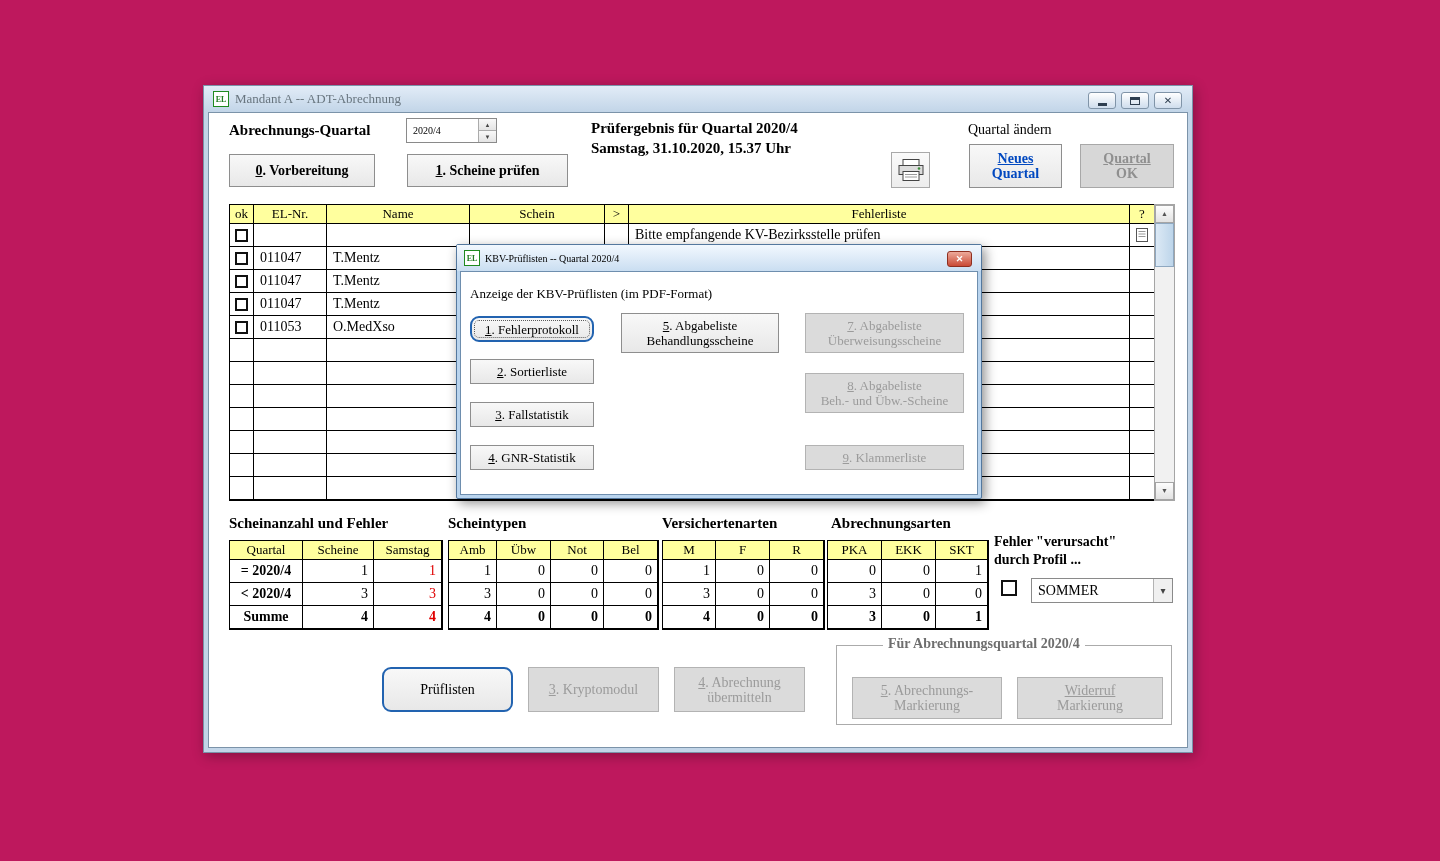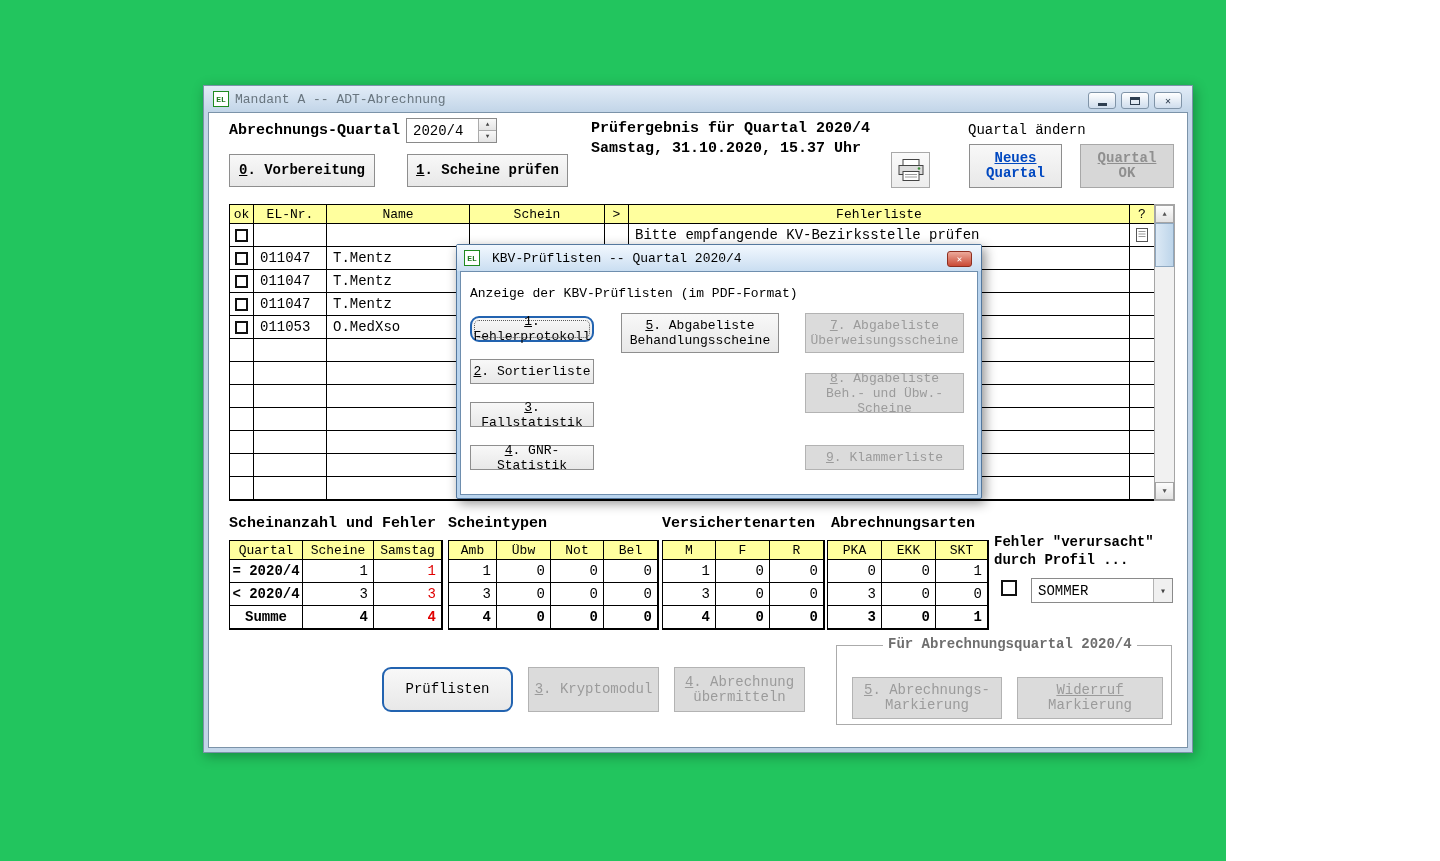--- a/index.html
+++ b/index.html
@@ -1,16 +1,16 @@
 <!DOCTYPE html>
 <html><head>
 <meta charset="utf-8">
 <style>
   html,body{margin:0;padding:0}
-  .page{position:relative;width:1226px;height:861px;background:#22c55e;font-family:Liberation Mono, monospace;overflow:hidden;color:#000}
+  .page{position:relative;width:1440px;height:861px;background:#be185d;font-family:Liberation Serif, serif;overflow:hidden;color:#000}
   
   .window{position:absolute;left:203px;top:85px;width:990px;height:668px;background:#c2d5e8;border:1px solid #7b93a9;box-shadow:2px 3px 12px rgba(0,0,0,.3);box-sizing:border-box}
   .titlebar{position:absolute;left:0;top:0;width:100%;height:26px;display:flex;align-items:center;padding-left:9px;box-sizing:border-box;background:linear-gradient(#e2ecf7,#c2d5e8)}
   .title-text{font-size:13px;color:#68757f;margin-left:6px;white-space:nowrap}
   .winbtns{position:absolute;top:6px;right:10px;display:flex;gap:5px}
   .wbtn{width:28px;height:17px;border:1px solid #8094a8;border-radius:3px;background:linear-gradient(#ffffff,#cfdded);display:flex;align-items:center;justify-content:center;font-size:10px;color:#2e3e50;box-sizing:border-box;cursor:default}
   .min-bar{width:9px;height:3px;background:#2e3e50;margin-top:7px}
   .max-box{width:10px;height:8px;border:1px solid #2e3e50;border-top-width:3px;box-sizing:border-box}
   .client{position:absolute;left:4px;top:26px;width:980px;height:636px;background:#fff;border:1px solid #7b93a9;box-sizing:border-box}
   .mini-icon{width:14px;height:14px;background:#fff;border:1px solid #1f8a1f;color:#1f7a1f;font-size:8px;font-weight:bold;display:flex;align-items:center;justify-content:center;flex:none}
@@ -24,42 +24,42 @@
   .u{text-decoration:underline}
   .bold{font-weight:bold}
   .fs14{font-size:14px}
   .btn.disabled{background:#dbdbdb;color:#9b9b9b;border-color:#b3b3b3}
   .btn.gray-btn{background:#d7d7d7;color:#8f8f8f;border-color:#a8a8a8}
   .btn.focused{border:2px solid #2263b0;border-radius:9px}
   .btn.dotted{outline:1px dotted #5a5a5a;outline-offset:-5px}
   .blue-text{color:#0048c0}
   
   .spinner{position:absolute;display:flex;border:1px solid #8a8a8a;background:#fff;box-sizing:border-box}
-  .spin-val{flex:1;font-size:14px;display:flex;align-items:center;padding-left:6px}
+  .spin-val{flex:1;font-size:10px;display:flex;align-items:center;padding-left:6px}
   .spin-btns{width:17px;display:flex;flex-direction:column;border-left:1px solid #ababab}
   .spin-b{flex:1;display:flex;align-items:center;justify-content:center;font-size:6px;color:#444;background:linear-gradient(#f8f8f8,#e4e4e4)}
   .spin-b.up{border-bottom:1px solid #ababab}
   .tool{position:absolute;border:1px solid #a9a9a9;background:linear-gradient(#fafafa,#ededed);display:flex;align-items:center;justify-content:center;box-sizing:border-box}
   
   .mtable{position:absolute;left:25px;top:118px;width:926px;height:297px;border:1px solid #000;background:#fff;box-sizing:border-box;overflow:hidden}
   .mhead{display:flex;height:19px}
   .hcell{box-sizing:border-box;height:19px;border-right:1px solid #000;border-bottom:1px solid #000;background:#ffff9e;font-size:13px;display:flex;align-items:center;justify-content:center;flex:none}
   .trow{display:flex;height:23px}
   .tcell{box-sizing:border-box;height:23px;border-right:1px solid #000;border-bottom:1px solid #000;font-size:14px;display:flex;align-items:center;overflow:hidden;flex:none}
   .w-ok{width:24px}.w-el{width:73px}.w-name{width:143px}.w-schein{width:135px}.w-gt{width:24px}.w-fehler{width:501px}.w-q{width:24px}
   .nr{border-right:none}
   .pl{padding-left:6px}
   .cb{width:13px;height:13px;border:2px solid #111;background:#fff;margin:auto;box-sizing:border-box}
   .vscroll{position:absolute;left:950px;top:118px;width:21px;height:297px;background:#f1f1f1;border:1px solid #a5a5a5;box-sizing:border-box}
   .sbtn{position:absolute;left:0;width:19px;height:18px;border:1px solid #a5a5a5;background:linear-gradient(#fdfdfd,#e2e2e2);display:flex;align-items:center;justify-content:center;font-size:7px;color:#555;box-sizing:border-box}
   .sthumb{position:absolute;left:0;top:18px;width:19px;height:44px;background:linear-gradient(90deg,#dce9f5,#bdd5ea);border:1px solid #8fa8c0;box-sizing:border-box}
   
   .dialog{position:absolute;left:252px;top:158px;width:526px;height:255px;background:#b9d4ee;border:1px solid #54789e;border-radius:2px;box-shadow:3px 4px 12px rgba(0,0,0,.45);z-index:50;box-sizing:border-box}
   .dlg-titlebar{position:absolute;left:0;top:0;width:100%;height:26px;display:flex;align-items:center;padding-left:7px;box-sizing:border-box;background:linear-gradient(#f2f8fe,#cadef1)}
-  .dlg-title{font-size:13px;color:#000;margin-left:12px;white-space:nowrap}
+  .dlg-title{font-size:10px;color:#000;margin-left:5px;white-space:nowrap}
   .dlg-body{position:absolute;left:3px;top:26px;width:518px;height:224px;background:#fff;border:1px solid #6e8eae;box-sizing:border-box}
   .dlg-close{position:absolute;top:6px;right:9px;width:25px;height:16px;border:1px solid #8e2f20;border-radius:3px;background:linear-gradient(#edaa9b,#ca4a35);color:#fff;font-size:9px;font-weight:bold;display:flex;align-items:center;justify-content:center;box-sizing:border-box}
   .dlg-sub{position:absolute;left:13px;top:41px;font-size:13px;white-space:nowrap}
   
   .stable{position:absolute;border:1px solid #000;background:#fff;box-sizing:border-box}
   .shead{display:flex;height:19px}
   .shc{box-sizing:border-box;height:19px;border-right:1px solid #000;border-bottom:1px solid #000;background:#ffff9e;font-size:13px;display:flex;align-items:center;justify-content:center;flex:none}
   .srow{display:flex;height:23px}
   .scell{box-sizing:border-box;height:23px;border-right:1px solid #000;border-bottom:1px solid #000;font-size:14px;display:flex;align-items:center;justify-content:flex-end;padding-right:5px;flex:none}
   .scell.lab{justify-content:center;padding-right:0;font-weight:bold}

